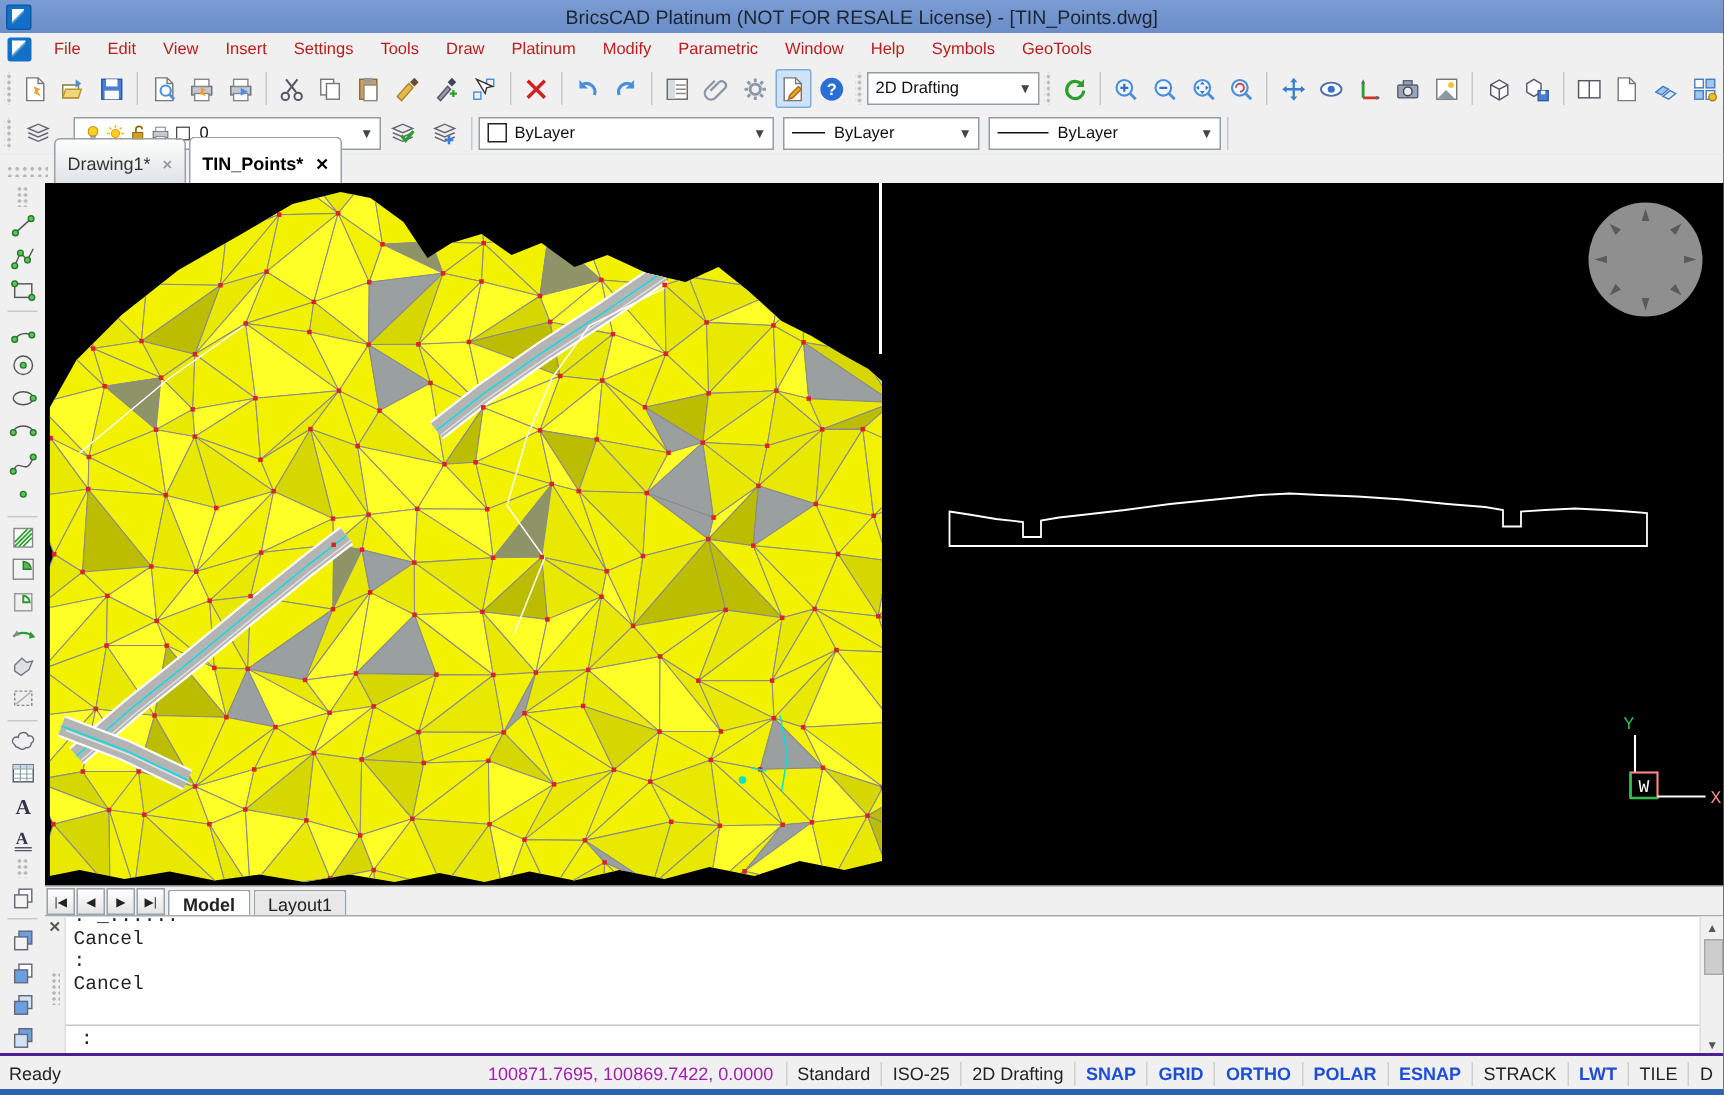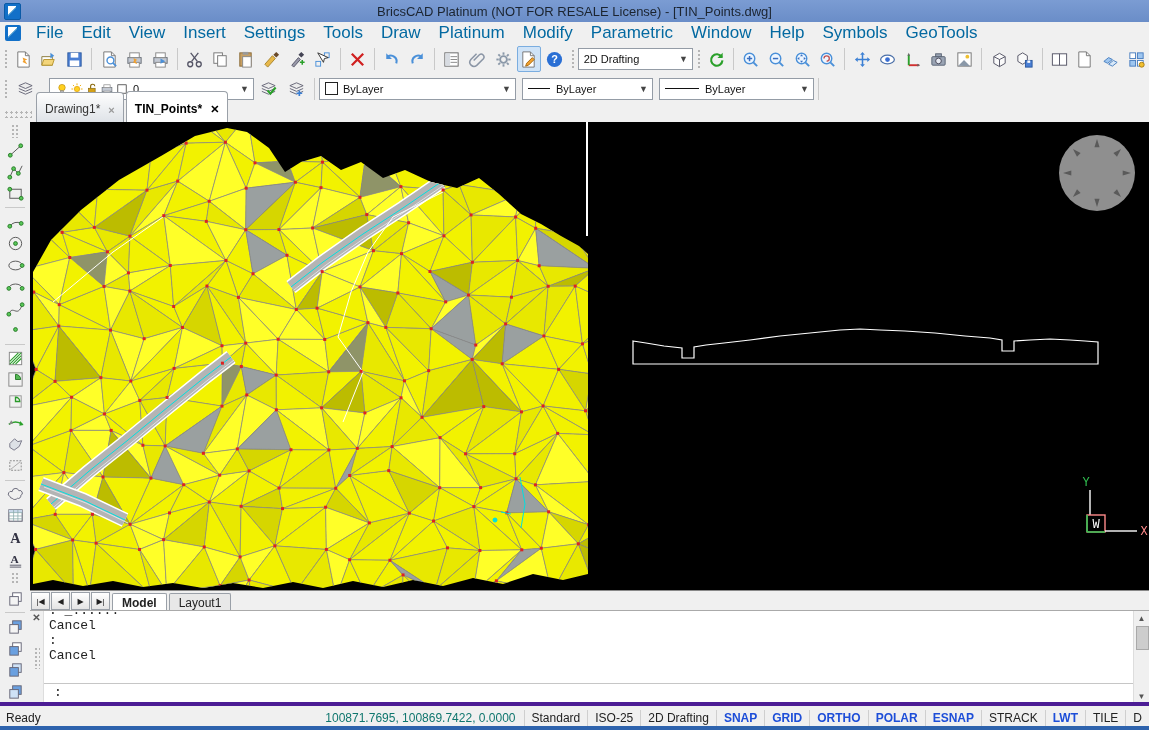--- a/index.html
+++ b/index.html
@@ -6,21 +6,21 @@
   .win{position:relative;width:1149px;height:730px;background:#f0f0f0;font-family:"Liberation Sans",sans-serif;overflow:hidden;user-select:none;}
   
   .titlebar{position:absolute;left:0;top:0;width:1149px;height:22px;background:linear-gradient(#7b9cd3,#6a8dc8);display:flex;align-items:center;}
   .titlebar .logo{width:15px;height:15px;margin-left:4px;background:#1270c8;border:1px solid #0b5aa6;border-radius:2px;position:relative;}
   .titlebar .logo:after{content:"";position:absolute;left:3px;top:2px;width:8px;height:10px;background:linear-gradient(135deg,#fff 45%,#9cd 46%,#1270c8 60%);}
   .titletext{position:absolute;left:0;right:0;text-align:center;font-size:13px;color:#1b2430;}
   
   .menubar{position:absolute;left:0;top:22px;width:1149px;height:22px;background:#f0f0f0;display:flex;align-items:center;border-bottom:1px solid #e2e2e2;}
   .menubar .mlogo{width:16px;height:16px;margin:0 6px 0 5px;background:#1270c8;border-radius:2px;position:relative;}
   .menubar .mlogo:after{content:"";position:absolute;left:3px;top:2px;width:9px;height:11px;background:linear-gradient(135deg,#fff 45%,#9cd 46%,#1270c8 60%);}
-  .menuitem{padding:3px 9px;font-size:17px;color:#0369a1;cursor:default;}
+  .menuitem{padding:3px 9px;font-size:11px;color:#b91c1c;cursor:default;}
   
   .tb1{position:absolute;left:0;top:44px;width:1149px;height:30px;background:#f0f0f0;display:flex;align-items:center;border-bottom:1px solid #e6e6e6;}
   .tb2{position:absolute;left:0;top:74px;width:1149px;height:29px;background:#f0f0f0;display:flex;align-items:center;border-bottom:1px solid #dadada;}
   .grip{width:5px;height:22px;margin:0 3px;background-image:radial-gradient(circle,#b5b5b5 1px,transparent 1.2px);background-size:4px 4px;background-position:1px 1px;}
   .tbtn{width:24px;height:24px;display:flex;align-items:center;justify-content:center;border:1px solid transparent;border-radius:2px;margin:0 1px;}
   .tbtn.hl{background:#cfe3f7;border-color:#7aade0;}
   .tsep{width:1px;height:22px;background:#c9c9c9;margin:0 4px;}
   .combo{height:20px;background:#fff;border:1px solid #949ca6;display:flex;align-items:center;font-size:11px;color:#111;padding:0 2px 0 5px;position:relative;}
   .combo .chev{margin-left:auto;width:13px;text-align:center;color:#444;font-size:9px;}
   .combo .cicons{display:flex;align-items:center;gap:1px;margin-right:4px;}
@@ -58,26 +58,26 @@
   .cmdtext{flex:1;font-family:"Liberation Mono","DejaVu Sans Mono",monospace;font-size:13px;color:#222;overflow:hidden;display:flex;flex-direction:column;}
   .cmdhist{flex:1;overflow:hidden;padding-left:5px;}
   .cmdhist .cl{line-height:15px;white-space:pre;}
   .cmdhist .cl.clip{margin-top:-8px;}
   .cmdinput{height:19px;border-top:1px solid #c6c6c6;line-height:18px;padding-left:10px;white-space:pre;}
   .cmdscroll{width:15px;background:#f0f0f0;border-left:1px solid #ddd;display:flex;flex-direction:column;align-items:center;font-size:8px;color:#555;}
   .cmdscroll .arr{height:14px;display:flex;align-items:center;}
   .cmdscroll .track{flex:1;width:13px;position:relative;}
   .cmdscroll .thumb{position:absolute;left:1px;top:1px;width:11px;height:22px;background:#cdcdcd;border:1px solid #a9a9a9;}
   
-  .statusbar{position:absolute;left:0;top:702px;width:1149px;height:24px;background:#f0f0f0;border-top:4px solid #4c1d95;display:flex;align-items:center;font-size:12px;color:#222;}
+  .statusbar{position:absolute;left:0;top:702px;width:1149px;height:24px;background:#f0f0f0;border-top:2px solid #4c1d95;display:flex;align-items:center;font-size:12px;color:#222;}
   .statusbar .ready{padding-left:6px;}
   .statusbar .sp{flex:1;}
   .scell{padding:0 7px;border-left:1px solid #cfcfcf;height:16px;display:flex;align-items:center;white-space:nowrap;}
   .scell.off{color:#1d4ed8;font-weight:bold;}
-  .scoord{padding:0 8px;color:#0f766e;}
+  .scoord{padding:0 8px;color:#a21caf;}
   .bottomband{position:absolute;left:0;top:726px;width:1149px;height:4px;background:#2e63ad;}
   svg{display:block;}
 </style>
 </head>
 <body>
 
 <div class="win">
 
   <div class="titlebar">
     <div class="logo"></div>

